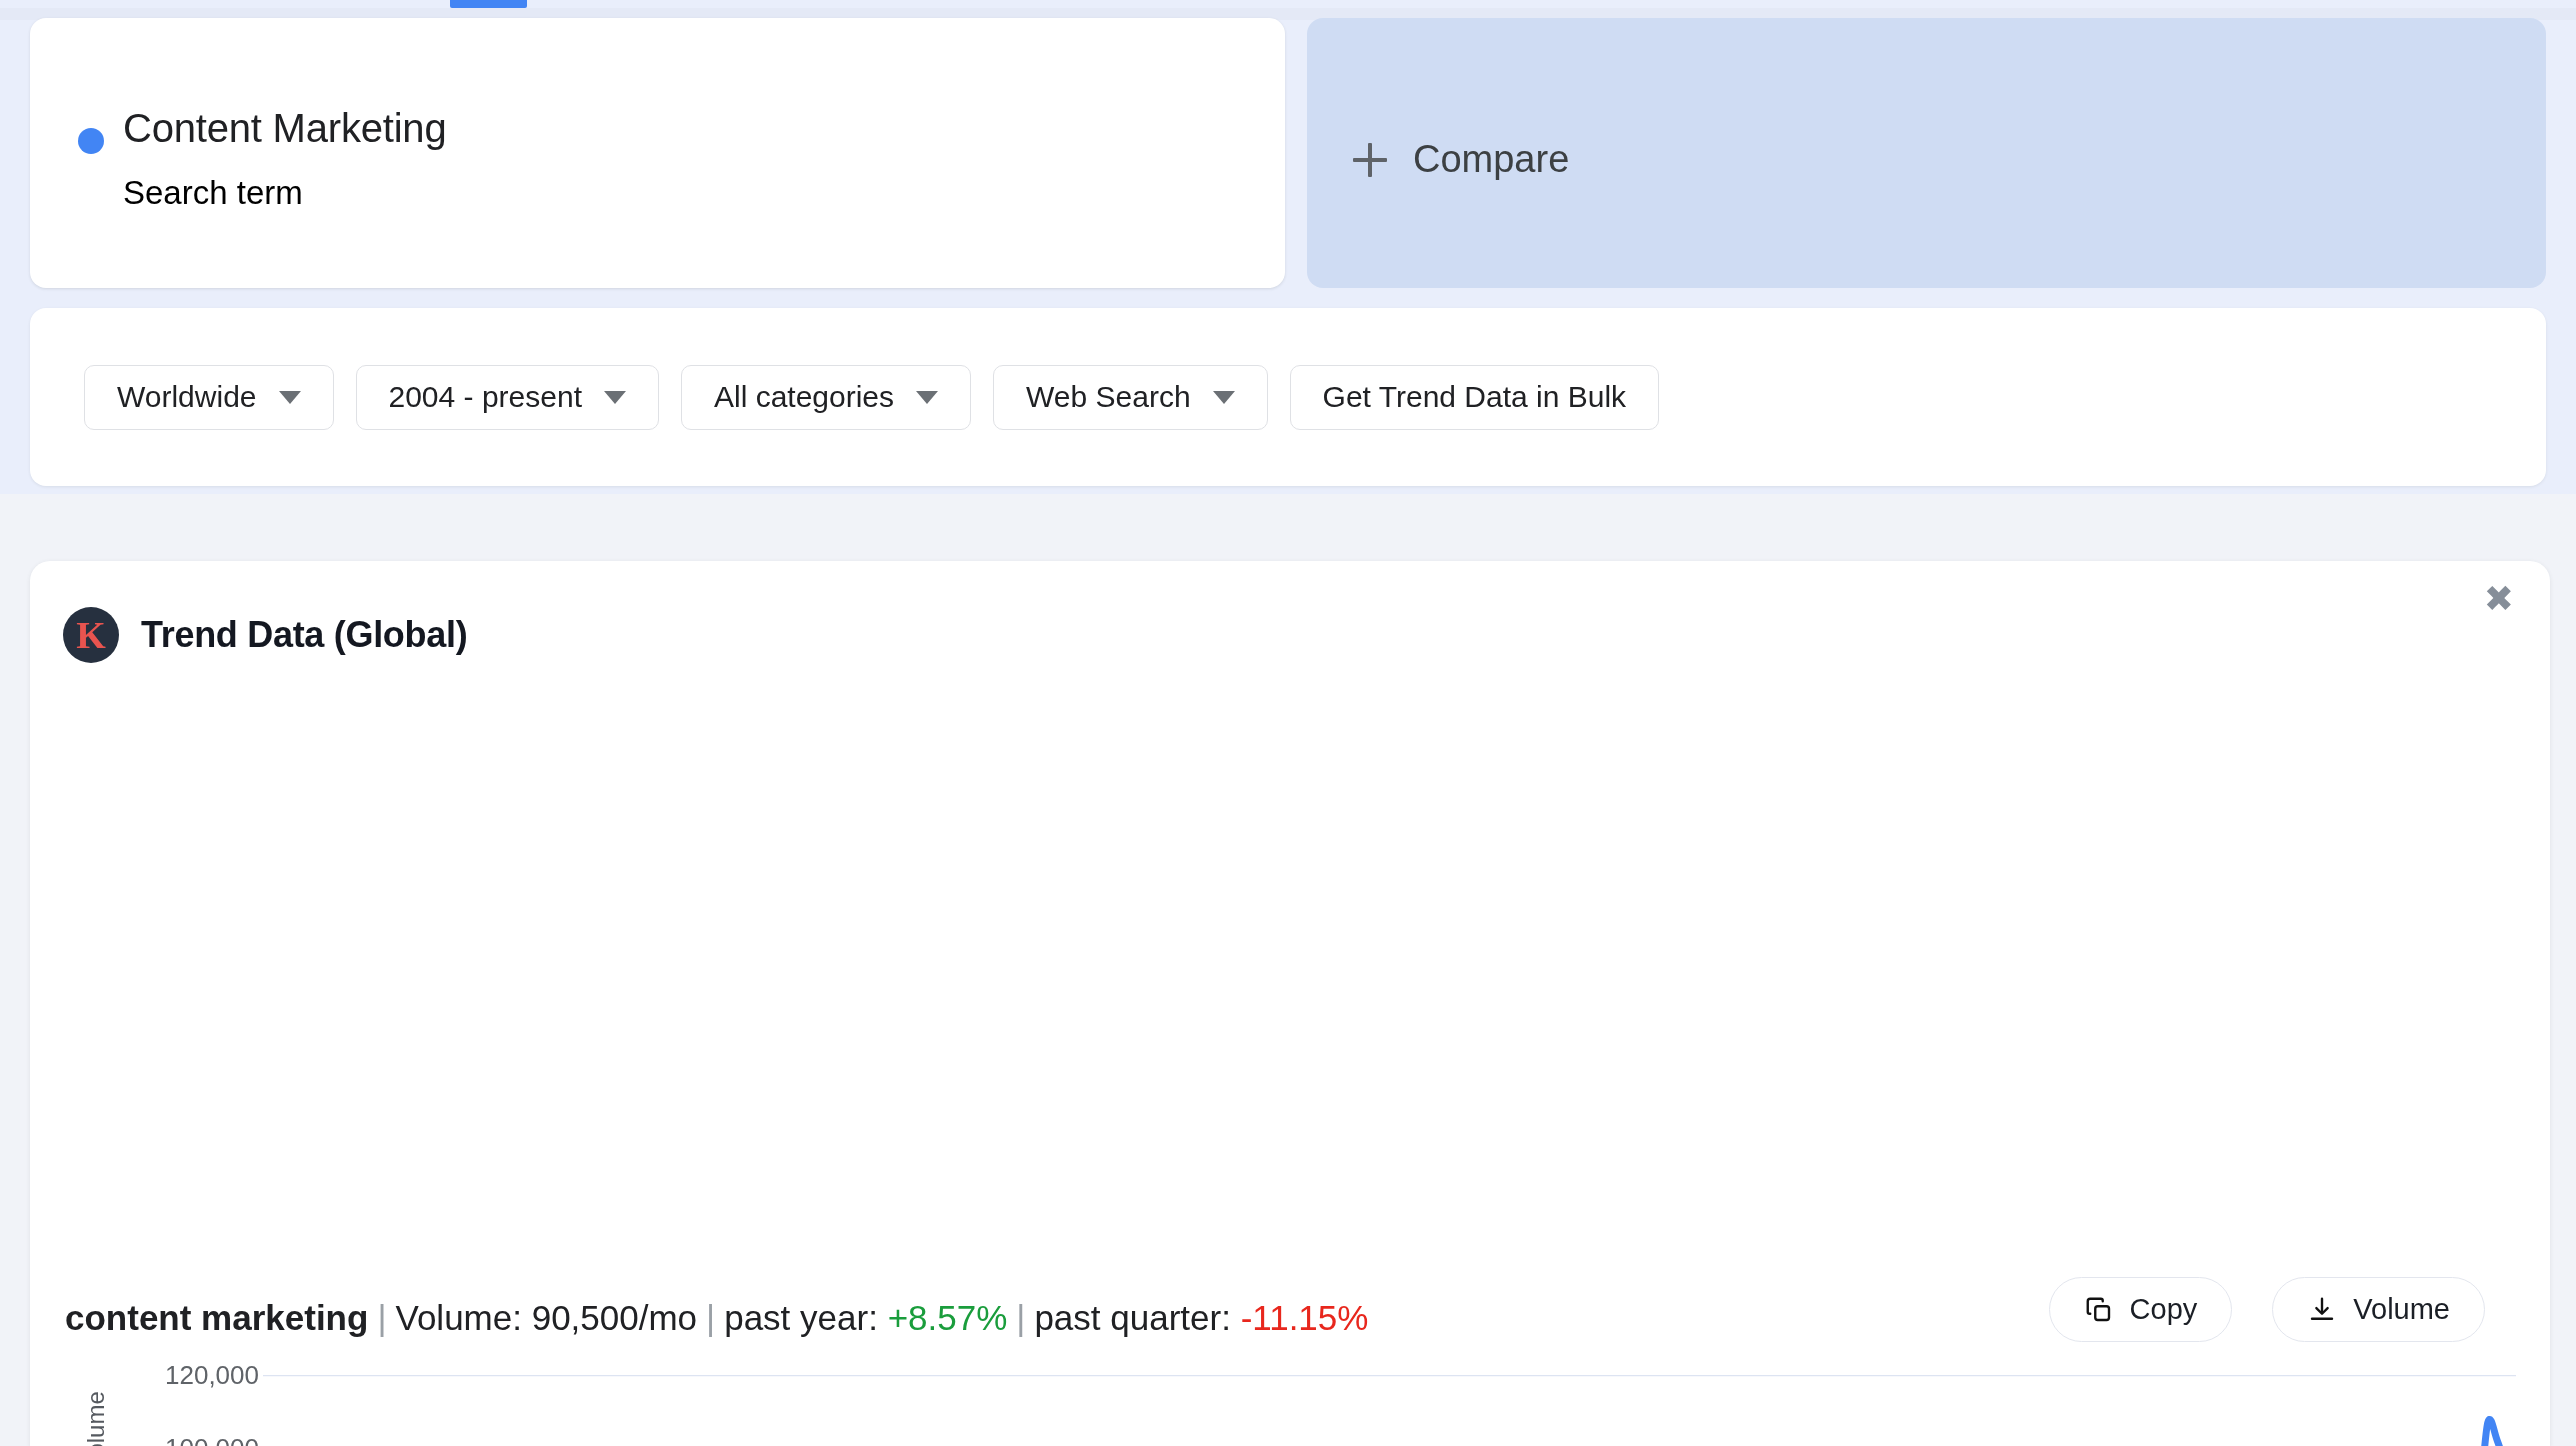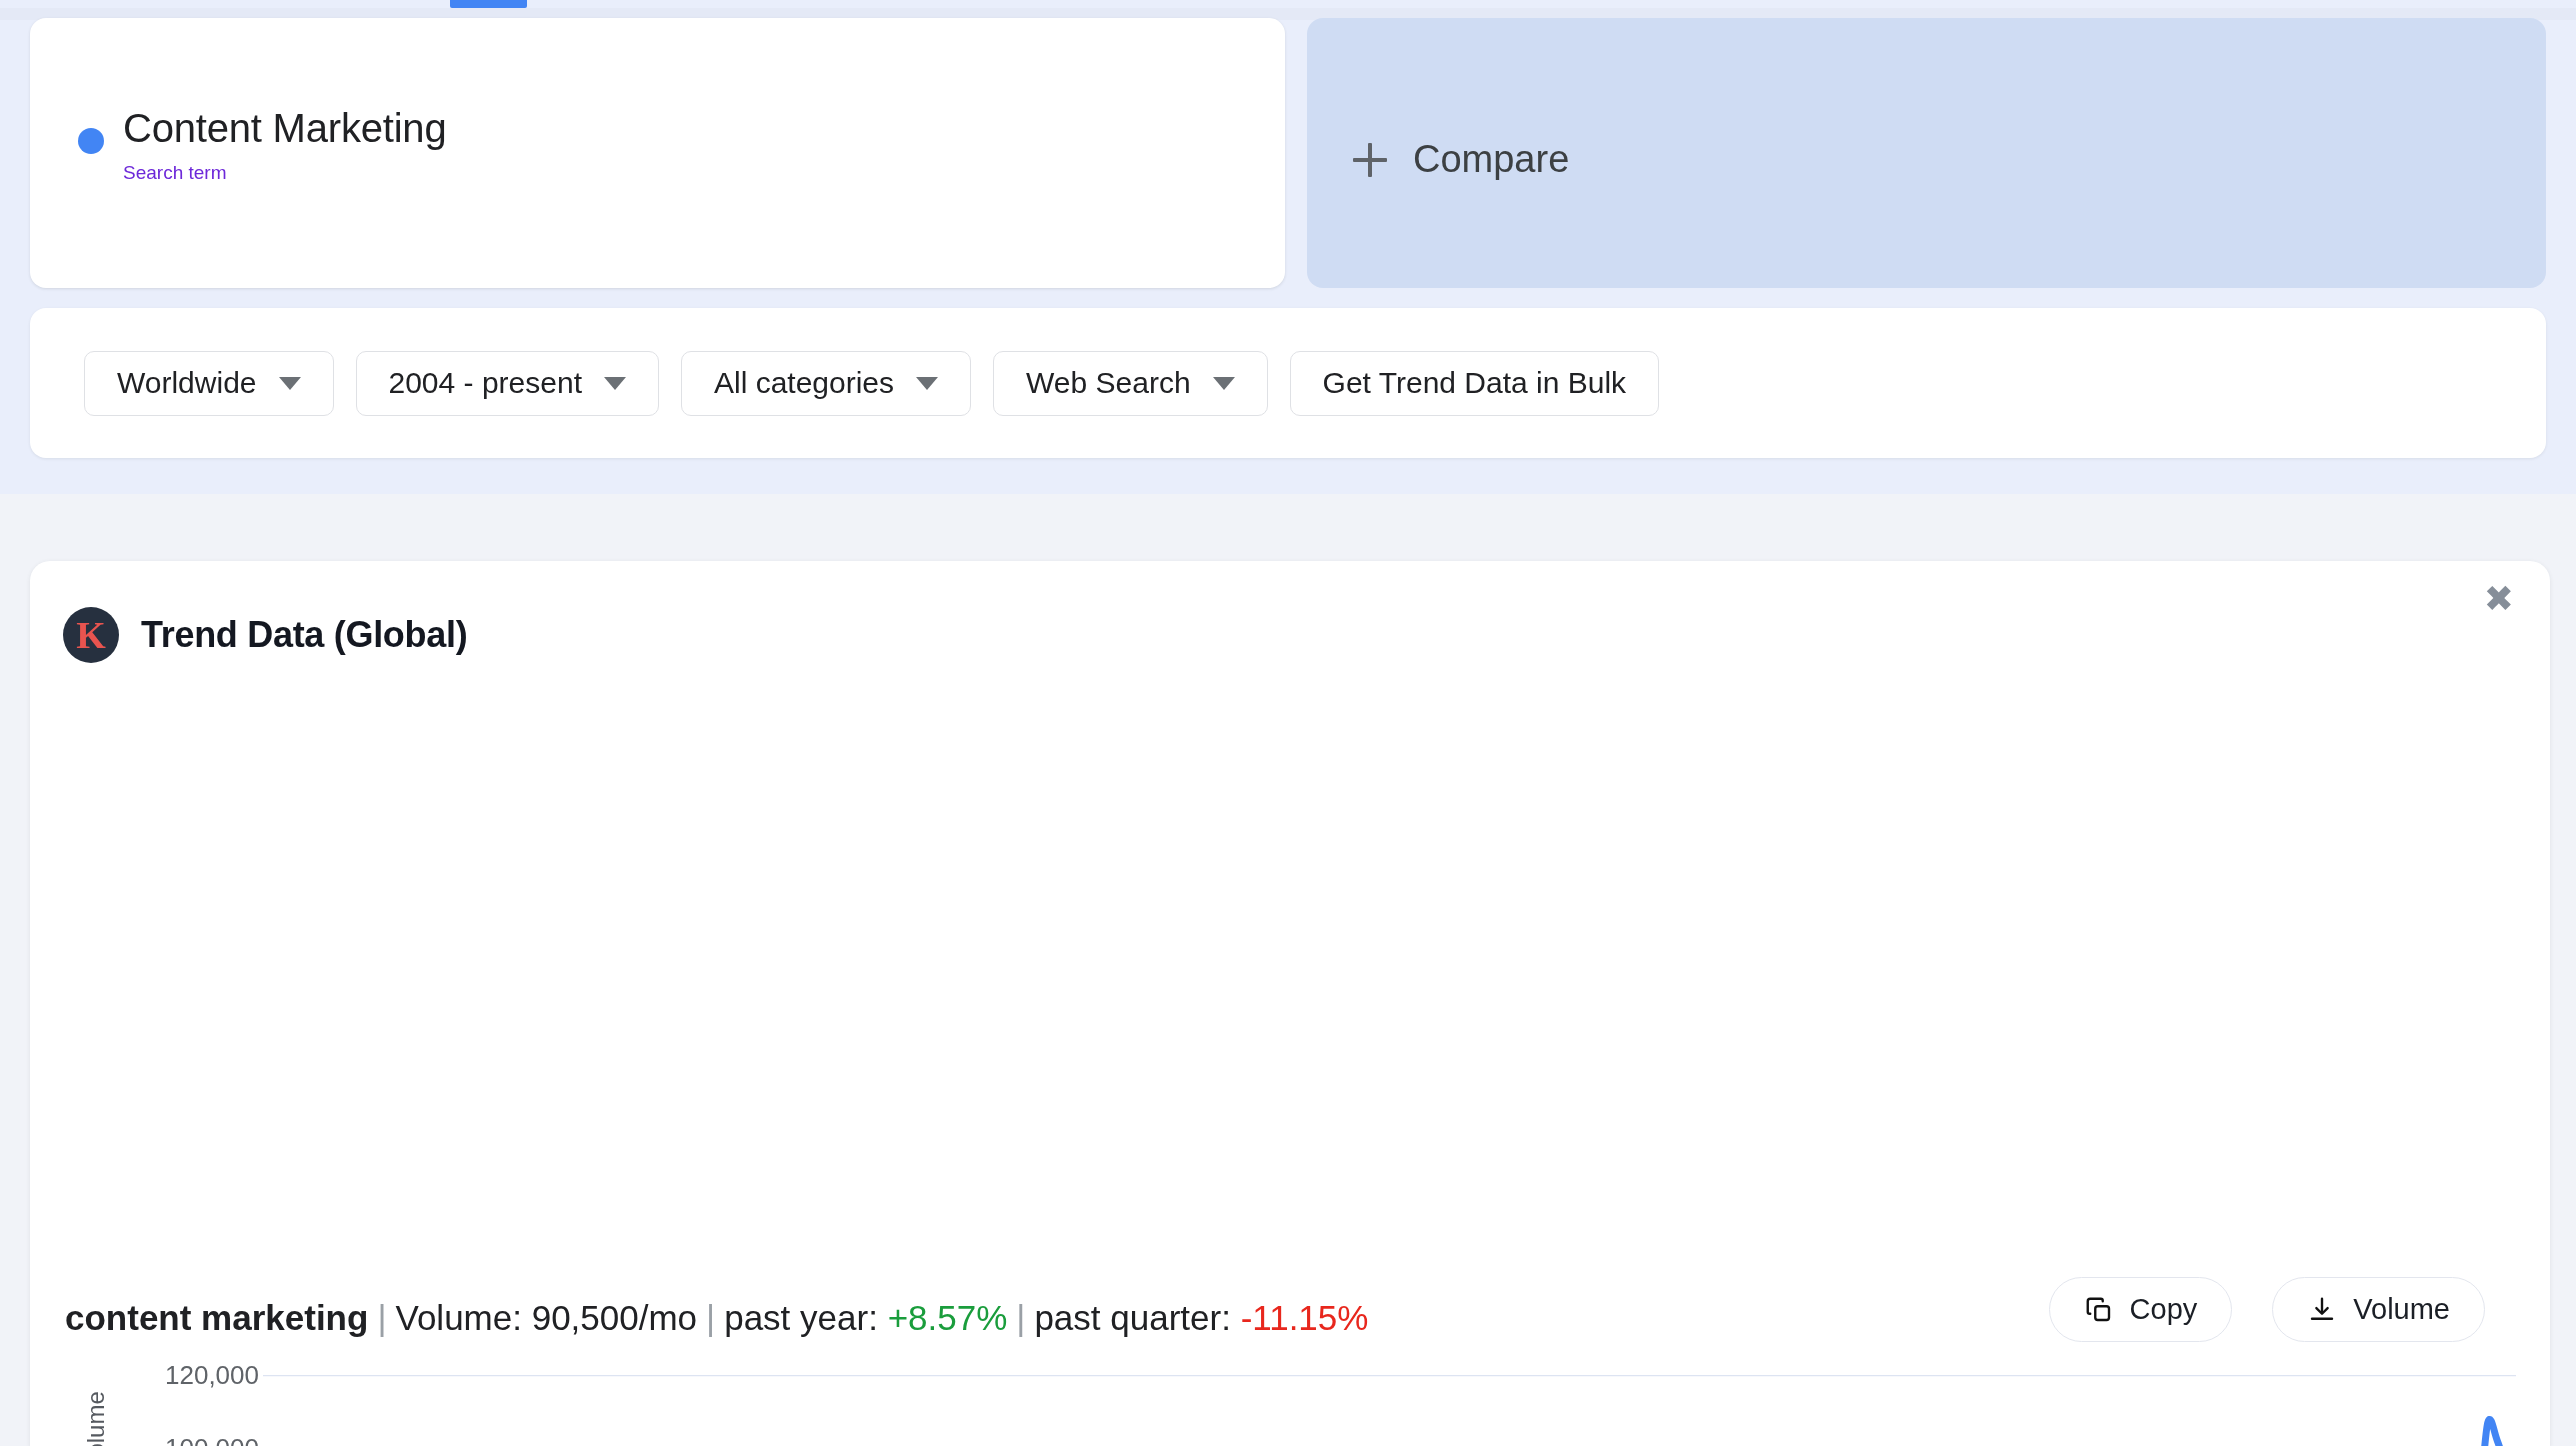--- a/index.html
+++ b/index.html
@@ -37,22 +37,22 @@
   }
   .term-dot {
     position: absolute; left: 48px; top: 110px;
     width: 26px; height: 26px; border-radius: 50%; background: #4285f4;
   }
   .term-name {
     position: absolute; left: 93px; top: 87px;
     font-size: 40px; color: #202124; letter-spacing: -0.2px; line-height: 1.15;
   }
   .term-sub {
-    position: absolute; left: 93px; top: 144px;
-    font-size: 19px; color: #6d28d9;
+    position: absolute; left: 93px; top: 156px;
+    font-size: 33px; color: #000000;
   }
   .compare-card {
     flex: 1; height: 270px; background: #cfdcf3;
     border-radius: 16px; position: relative;
   }
   .compare-inner {
     position: absolute; left: 46px; top: 110px;
     display: flex; align-items: center; gap: 26px; margin-top: 10px;
   }
   .plus-icon {
@@ -60,21 +60,21 @@
   }
   .plus-icon::before, .plus-icon::after {
     content: ""; position: absolute; background: #5f6368; border-radius: 1px;
   }
   .plus-icon::before { left: 0; top: 15px; width: 34px; height: 4px; }
   .plus-icon::after  { top: 0; left: 15px; width: 4px; height: 34px; }
   .compare-label { font-size: 38px; color: #3c4043; }
 
   
   .filter-bar {
-    position: absolute; left: 30px; top: 308px; right: 30px; height: 150px;
+    position: absolute; left: 30px; top: 308px; right: 30px; height: 178px;
     background: #fff; border-radius: 16px;
     box-shadow: 0 1px 3px rgba(60,64,67,.10);
     display: flex; align-items: center; padding-left: 54px; gap: 22px;
   }
   .chip {
     height: 65px; border: 1px solid #dfe1e5; border-radius: 10px;
     background: #fff; display: flex; align-items: center; gap: 22px;
     padding: 0 32px; font-size: 30px; color: #202124; cursor: pointer;
     white-space: nowrap;
   }

